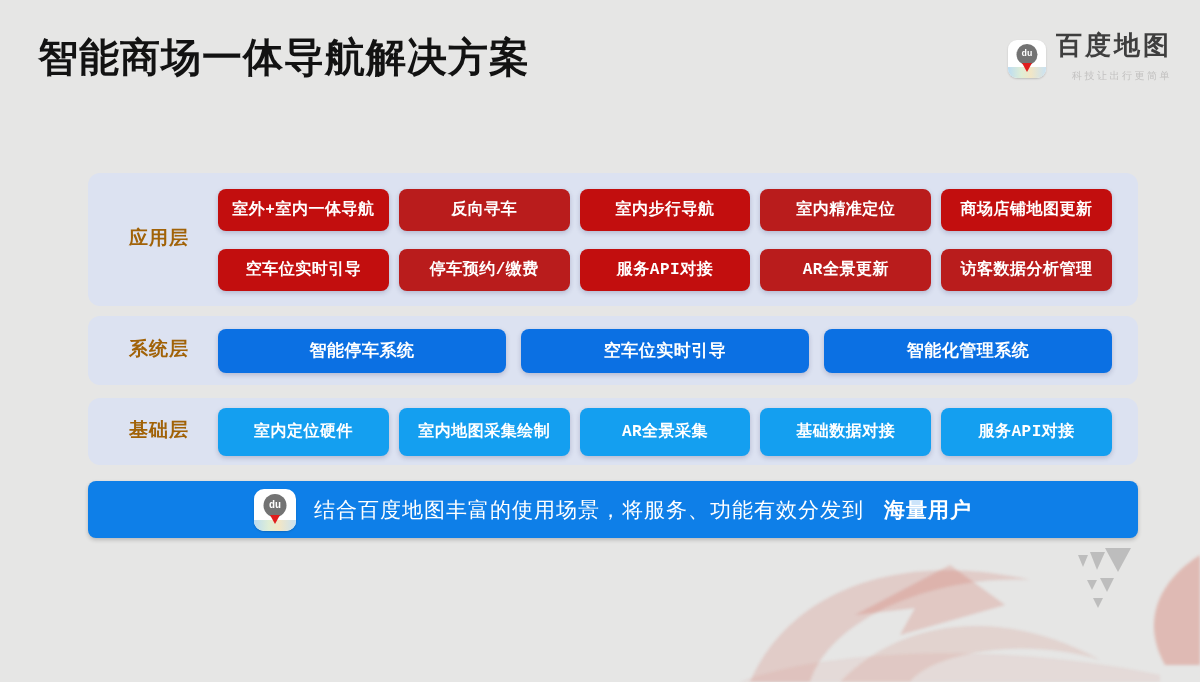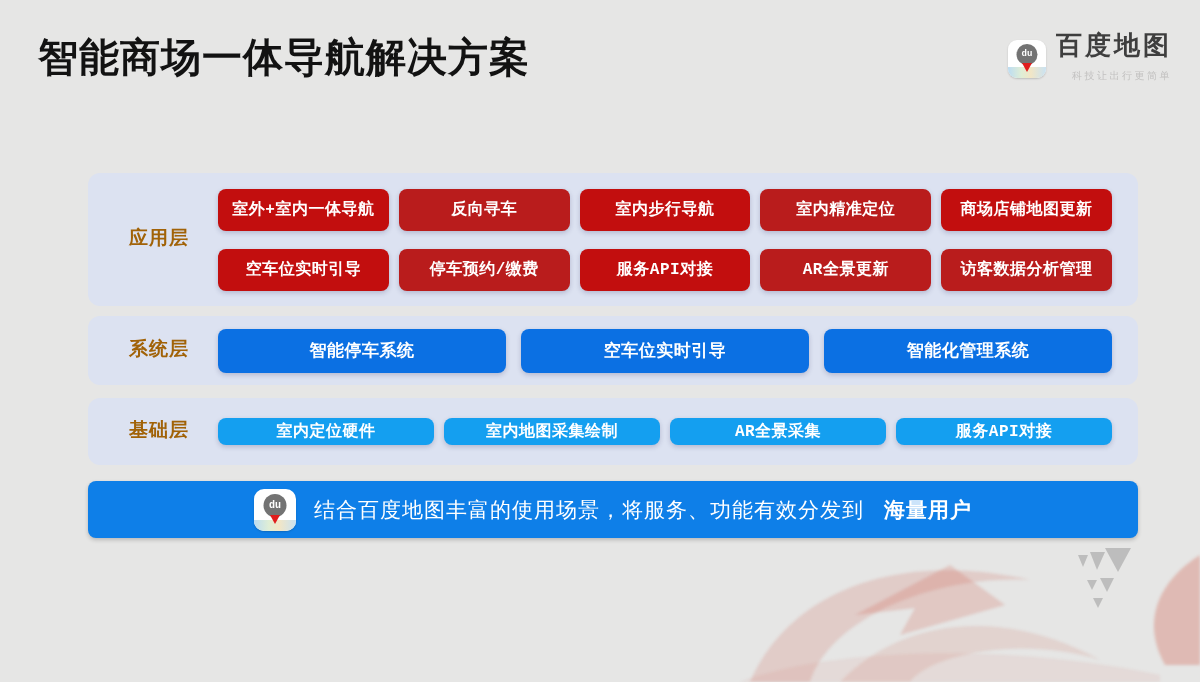--- a/index.html
+++ b/index.html
@@ -65,21 +65,21 @@
   .btn-row{display:flex;gap:10px;}
   .btn-row.sys{gap:15px;}
   .btn-row + .btn-row{margin-top:18px;justify-content:center;}
   .btn{
     flex:1;height:42px;border-radius:8px;
     display:flex;align-items:center;justify-content:center;
     color:#ffffff;font-size:16px;font-weight:600;letter-spacing:.5px;
     box-shadow:0 2px 5px rgba(40,40,90,.22);
   }
   .btn-row.sys .btn{height:44px;font-size:17px;}
-  .btn-row.base .btn{height:27px;font-size:16px;}
+  .btn-row.base .btn{height:48px;font-size:16px;}
   .btn-red{background:#c20e0e;}
   .btn-appblue{background:#b91c1c;}
   .btn-sysblue{background:#0b70e3;}
   .btn-baseblue{background:#149ff0;}
   
   .banner{
     position:absolute;left:88px;top:481px;width:1050px;height:57px;z-index:2;
     background:#0e7fe8;border-radius:8px;
     display:flex;align-items:center;justify-content:center;gap:18px;
     color:#ffffff;box-shadow:0 2px 4px rgba(0,0,0,.2);
@@ -161,20 +161,21 @@
     </div>
   </div>
 
   <div class="panel panel-base">
     <div class="layer-label">基础层</div>
     <div class="btn-zone">
       <div class="btn-row base">
         <div class="btn btn-baseblue">室内定位硬件</div>
         <div class="btn btn-baseblue">室内地图采集绘制</div>
         <div class="btn btn-baseblue">AR全景采集</div>
+        <div class="btn btn-baseblue">基础数据对接</div>
         <div class="btn btn-baseblue">服务API对接</div>
       </div>
     </div>
   </div>
 
   <div class="banner">
     <span class="appicon">
       <span class="map-strip"></span>
       <span class="pin-circle">du</span>
       <span class="pin-tip"></span>

